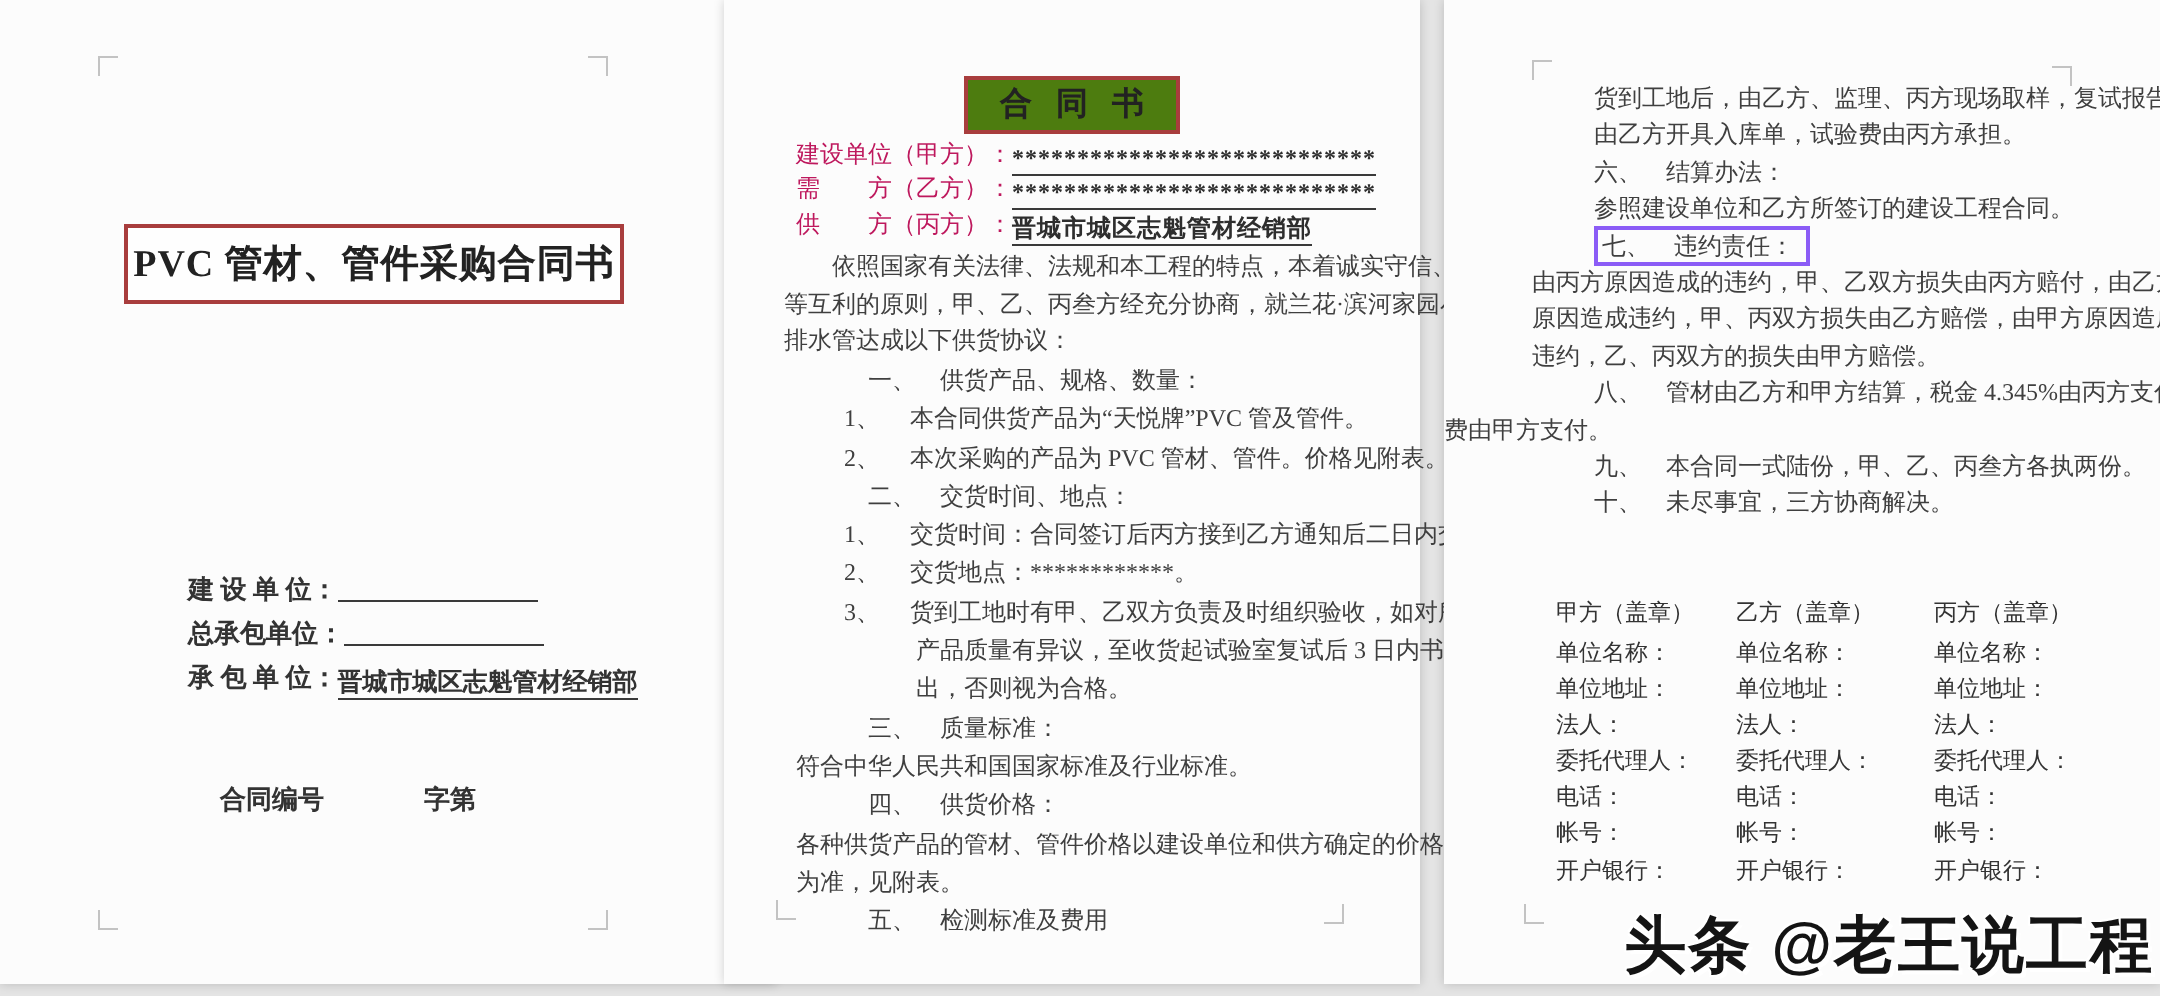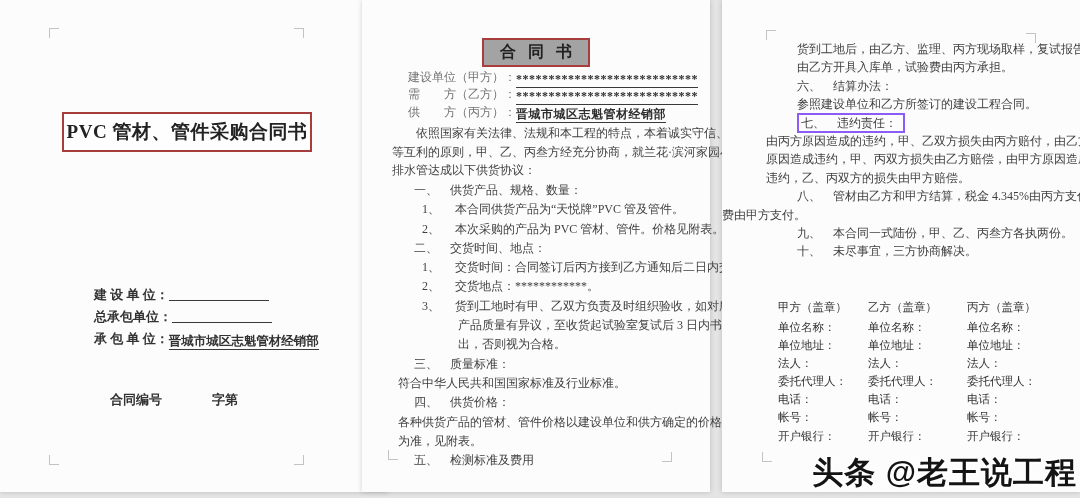--- a/index.html
+++ b/index.html
@@ -39,33 +39,33 @@
   .p1-footer{position:absolute;left:0;top:391px;width:352px;height:20px;font-size:13px;font-weight:bold;color:#333;}
   .p1-footer .f1{position:absolute;left:110px;}
   .p1-footer .f2{position:absolute;left:212px;}
 
   
   .p2-title-box{
     position:absolute;left:0;top:38px;width:348px;display:flex;justify-content:center;
   }
   .p2-title-box span{
     border:2px solid #a83d3d;padding:2px 12px 2px 16px;font-size:16px;font-weight:bold;color:#222;
-    letter-spacing:4px;white-space:nowrap;background:#a3a3a3;
+    letter-spacing:4px;white-space:nowrap;background:#4d7c0f;
   }
   .p2-parties{position:absolute;left:36px;top:69px;}
   .p2-party{height:17.3px;line-height:17.3px;font-size:12px;white-space:nowrap;}
-  .p2-plabel{color:#737373;margin-left:10px;}
+  .p2-plabel{color:#be185d;}
   .p2-pvalue{display:inline-block;min-width:132px;border-bottom:1px solid #3a3a3a;
              font-weight:bold;color:#2e2e2e;height:15px;line-height:15px;vertical-align:-2px;letter-spacing:.5px;}
   .p2-intro{position:absolute;left:30px;top:124px;width:312px;}
   .p2-intro div{height:18.6px;line-height:18.6px;font-size:12px;white-space:nowrap;}
   .p2-intro div.ind{text-indent:2em;}
   .p2-body{position:absolute;left:36px;top:181px;width:310px;}
   .p2line{height:19.3px;line-height:19.3px;font-size:12px;white-space:nowrap;}
-  .p2line.h{margin-left:16px;}
+  .p2line.h{margin-left:36px;}
   .p2line.n{margin-left:24px;}
   .p2line.c{margin-left:60px;}
   .p2line.p{}
 
   
   .p3-body{position:absolute;left:0;top:40px;width:358px;}
   .p3line{height:18.4px;line-height:18.4px;font-size:12px;white-space:nowrap;}
   .p3line.a{margin-left:44px;}
   .p3line.b{margin-left:75px;}
   .p3line.c{}

